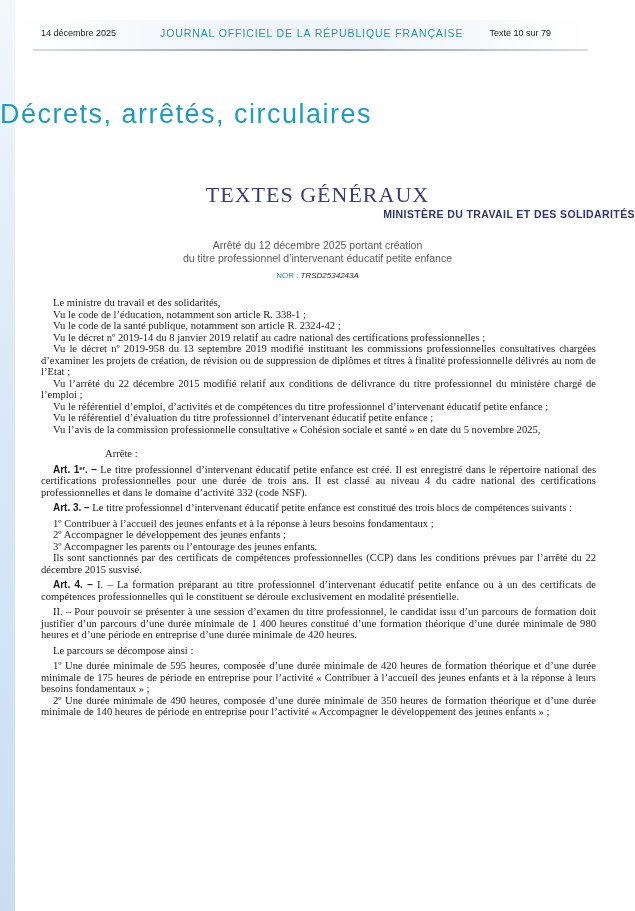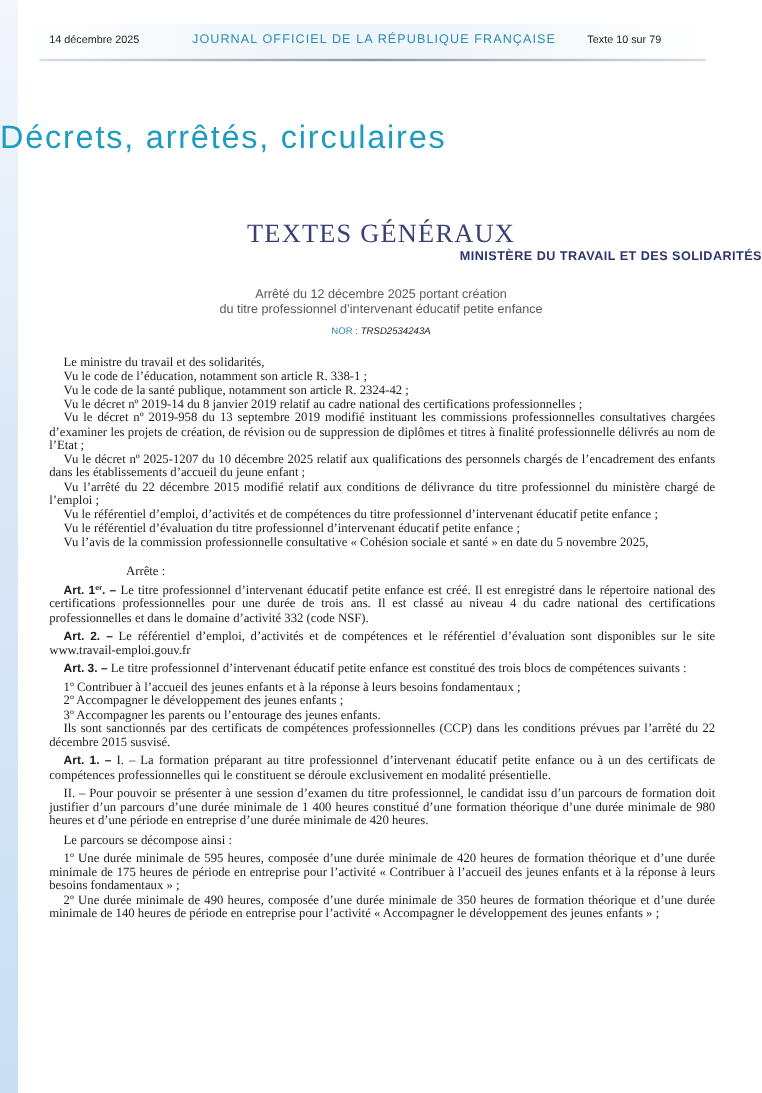--- a/index.html
+++ b/index.html
@@ -82,36 +82,34 @@
   <div>du titre professionnel d’intervenant éducatif petite enfance</div>
 </div>
 <div class="nor"><span>NOR : </span><i>TRSD2534243A</i></div>
 
 <div class="body-text">
   <p>Le ministre du travail et des solidarités,</p>
   <p>Vu le code de l’éducation, notamment son article R. 338-1 ;</p>
   <p>Vu le code de la santé publique, notamment son article R. 2324-42 ;</p>
   <p>Vu le décret nº 2019-14 du 8 janvier 2019 relatif au cadre national des certifications professionnelles ;</p>
   <p>Vu le décret nº 2019-958 du 13 septembre 2019 modifié instituant les commissions professionnelles consultatives chargées d’examiner les projets de création, de révision ou de suppression de diplômes et titres à finalité professionnelle délivrés au nom de l’Etat ;</p>
-  <p>Vu le décret nº 2025-1207 du 10 décembre 2025 relatif aux qualifications des personnels chargés de l’encadrement des enfants dans les établissements d’accueil du jeune enfant ;</p>
   <p>Vu l’arrêté du 22 décembre 2015 modifié relatif aux conditions de délivrance du titre professionnel du ministère chargé de l’emploi ;</p>
   <p>Vu le référentiel d’emploi, d’activités et de compétences du titre professionnel d’intervenant éducatif petite enfance ;</p>
   <p>Vu le référentiel d’évaluation du titre professionnel d’intervenant éducatif petite enfance ;</p>
   <p>Vu l’avis de la commission professionnelle consultative « Cohésion sociale et santé » en date du 5 novembre 2025,</p>
 
   <p class="arrete">Arrête :</p>
 
   <p><span class="art"><span>Art. 1</span><sup>er</sup><span>. –</span></span><span> Le titre professionnel d’intervenant éducatif petite enfance est créé. Il est enregistré dans le répertoire national des certifications professionnelles pour une durée de trois ans. Il est classé au niveau 4 du cadre national des certifications professionnelles et dans le domaine d’activité 332 (code NSF).</span></p>
 
-  <p class="gap"><span class="art">Art. 2. –</span><span> Le référentiel d’emploi, d’activités et de compétences et le référentiel d’évaluation sont disponibles sur le site www.travail-emploi.gouv.fr</span></p>
 
   <p class="gap"><span class="art">Art. 3. –</span><span> Le titre professionnel d’intervenant éducatif petite enfance est constitué des trois blocs de compétences suivants :</span></p>
   <p class="gap">1º Contribuer à l’accueil des jeunes enfants et à la réponse à leurs besoins fondamentaux ;</p>
   <p>2º Accompagner le développement des jeunes enfants ;</p>
   <p>3º Accompagner les parents ou l’entourage des jeunes enfants.</p>
   <p>Ils sont sanctionnés par des certificats de compétences professionnelles (CCP) dans les conditions prévues par l’arrêté du 22 décembre 2015 susvisé.</p>
 
-  <p class="gap"><span class="art">Art. 1. –</span><span> I. – La formation préparant au titre professionnel d’intervenant éducatif petite enfance ou à un des certificats de compétences professionnelles qui le constituent se déroule exclusivement en modalité présentielle.</span></p>
+  <p class="gap"><span class="art">Art. 4. –</span><span> I. – La formation préparant au titre professionnel d’intervenant éducatif petite enfance ou à un des certificats de compétences professionnelles qui le constituent se déroule exclusivement en modalité présentielle.</span></p>
   <p class="gap">II. – Pour pouvoir se présenter à une session d’examen du titre professionnel, le candidat issu d’un parcours de formation doit justifier d’un parcours d’une durée minimale de 1 400 heures constitué d’une formation théorique d’une durée minimale de 980 heures et d’une période en entreprise d’une durée minimale de 420 heures.</p>
   <p class="gap">Le parcours se décompose ainsi :</p>
   <p class="gap">1º Une durée minimale de 595 heures, composée d’une durée minimale de 420 heures de formation théorique et d’une durée minimale de 175 heures de période en entreprise pour l’activité « Contribuer à l’accueil des jeunes enfants et à la réponse à leurs besoins fondamentaux » ;</p>
   <p>2º Une durée minimale de 490 heures, composée d’une durée minimale de 350 heures de formation théorique et d’une durée minimale de 140 heures de période en entreprise pour l’activité « Accompagner le développement des jeunes enfants » ;</p>
 </div>
 
 </body></html>

